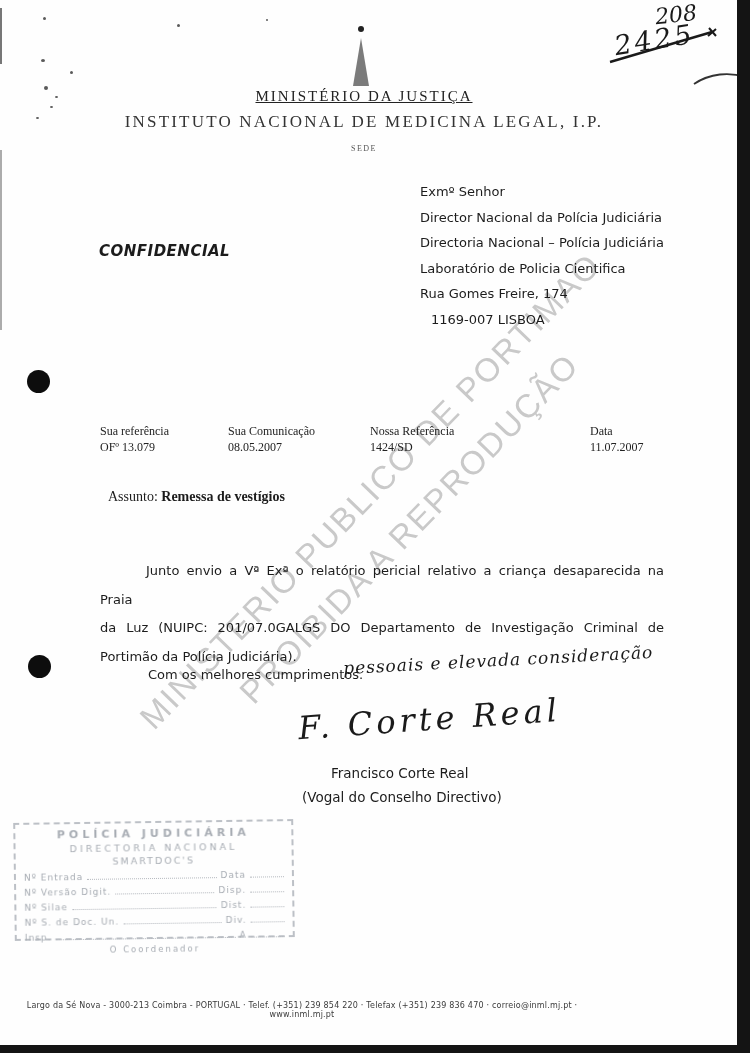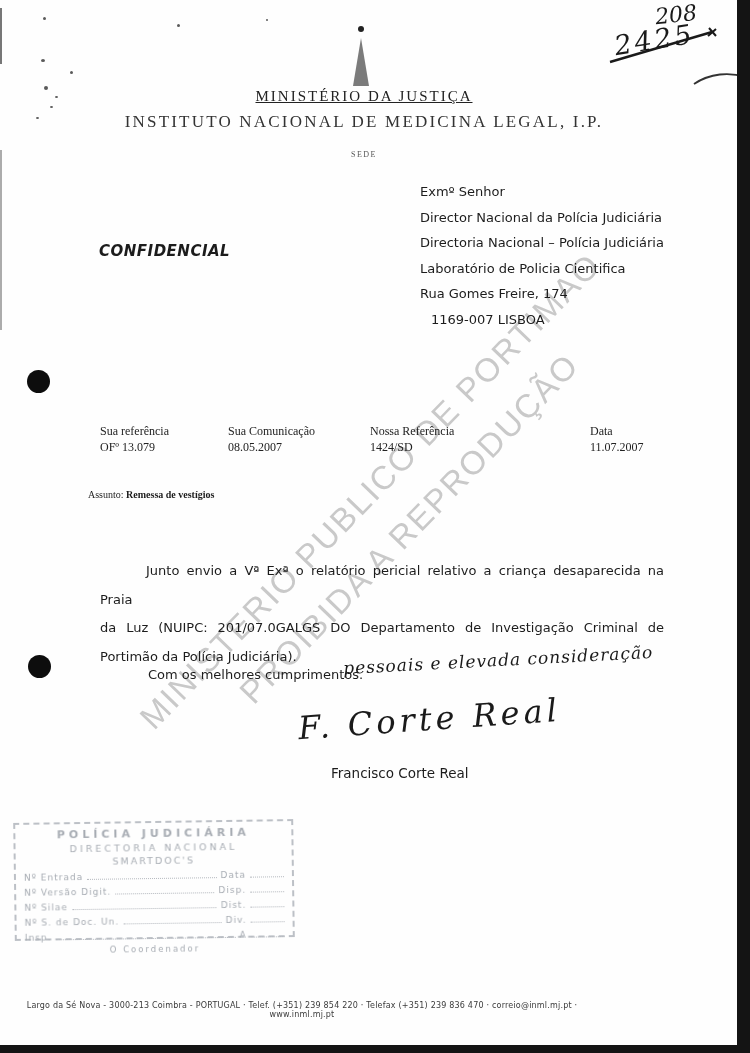--- a/index.html
+++ b/index.html
@@ -18,21 +18,21 @@
            letter-spacing:2px;white-space:nowrap;}
   .wm-line2{margin-top:16px;}
   
   .logo-dot{position:absolute;left:358px;top:26px;width:6px;height:6px;border-radius:50%;background:#222;z-index:2;}
   .logo-obelisk{position:absolute;left:353px;top:38px;width:0;height:0;z-index:2;
                 border-left:8px solid transparent;border-right:8px solid transparent;
                 border-bottom:48px solid #7b7b7b;filter:blur(0.4px);}
   .hdr{position:absolute;left:0;top:88px;width:728px;text-align:center;z-index:2;}
   .hdr-ministry{font-family:"Liberation Serif",serif;font-size:15px;letter-spacing:2px;color:#222;text-decoration:underline;}
   .hdr-institute{font-family:"Liberation Serif",serif;font-size:17px;letter-spacing:2.2px;color:#333;margin-top:7px;}
-  .hdr-office{font-family:"Liberation Serif",serif;font-size:8px;letter-spacing:1.5px;color:#555;margin-top:18px;}
+  .hdr-office{font-family:"Liberation Serif",serif;font-size:8px;letter-spacing:1.5px;color:#555;margin-top:12px;}
   
   .hand{font-family:"DejaVu Serif",serif;font-style:italic;color:#1a1a1a;z-index:3;}
   .hw-208{position:absolute;left:655px;top:2px;font-size:22px;transform:rotate(-6deg);}
   .hw-2425{position:absolute;left:614px;top:24px;font-size:27px;letter-spacing:3px;transform:rotate(-9deg);}
   .hw-svg{position:absolute;z-index:4;}
   
   .recipient{position:absolute;left:420px;top:179px;z-index:2;font-size:13px;line-height:25.5px;}
   .recipient .bold{font-weight:normal;margin-left:11px;}
   
   .confidential{position:absolute;left:99px;top:236px;z-index:2;font-size:15px;font-weight:bold;
@@ -40,21 +40,21 @@
   
   .hole{position:absolute;width:23px;height:23px;border-radius:50%;background:#0d0d0d;z-index:3;}
   .hole1{left:27px;top:370px;}
   .hole2{left:28px;top:655px;}
   
   .refs{position:absolute;left:0;top:424px;width:750px;z-index:2;
         font-family:"Liberation Serif",serif;font-size:12px;line-height:15.5px;color:#222;}
   .ref-col{position:absolute;white-space:nowrap;}
   .ref-c0{left:100px;} .ref-c1{left:228px;} .ref-c2{left:370px;} .ref-c3{left:590px;}
   
-  .subject{position:absolute;left:88px;top:489px;z-index:2;font-family:"Liberation Serif",serif;font-size:10px;}
+  .subject{position:absolute;left:108px;top:489px;z-index:2;font-family:"Liberation Serif",serif;font-size:14px;}
   .subject .val{font-weight:bold;}
   
   .body-block{position:absolute;left:100px;top:557px;width:564px;z-index:2;font-size:13px;}
   .body-line{line-height:28.5px;text-align:justify;text-align-last:justify;white-space:normal;}
   .body-line.first{text-indent:46px;}
   .body-line.last{text-align-last:left;}
   
   .closing-typed{position:absolute;left:148px;top:667px;z-index:2;font-size:13px;}
   .closing-hand{position:absolute;left:343px;top:650px;z-index:2;font-size:17px;
                 transform:rotate(-3deg);letter-spacing:1px;white-space:nowrap;}
@@ -161,20 +161,21 @@
     <div class="body-line first">Junto envio a Vª Exª o relatório pericial relativo a criança desaparecida na Praia</div>
     <div class="body-line">da Luz (NUIPC: 201/07.0GALGS DO Departamento de Investigação Criminal de</div>
     <div class="body-line last">Portimão da Polícia Judiciária).</div>
   </div>
 
   <div class="closing-typed">Com os melhores cumprimentos.</div>
   <div class="hand closing-hand">pessoais e elevada consideração</div>
 
   <div class="hand sig-script">F. Corte Real</div>
   <div class="sig-name">Francisco Corte Real</div>
+  <div class="sig-role">(Vogal do Conselho Directivo)</div>
 
   <div class="stamp">
     <div class="stamp-org1">POLÍCIA JUDICIÁRIA</div>
     <div class="stamp-org2">DIRECTORIA NACIONAL</div>
     <div class="stamp-org3">SMARTDOC'S</div>
     <div class="stamp-row">
       <span class="stamp-lbl">Nº Entrada</span>
         <span class="stamp-dots"></span>
         <span class="stamp-rlbl">Data</span>
         <span class="stamp-rdots"></span>

